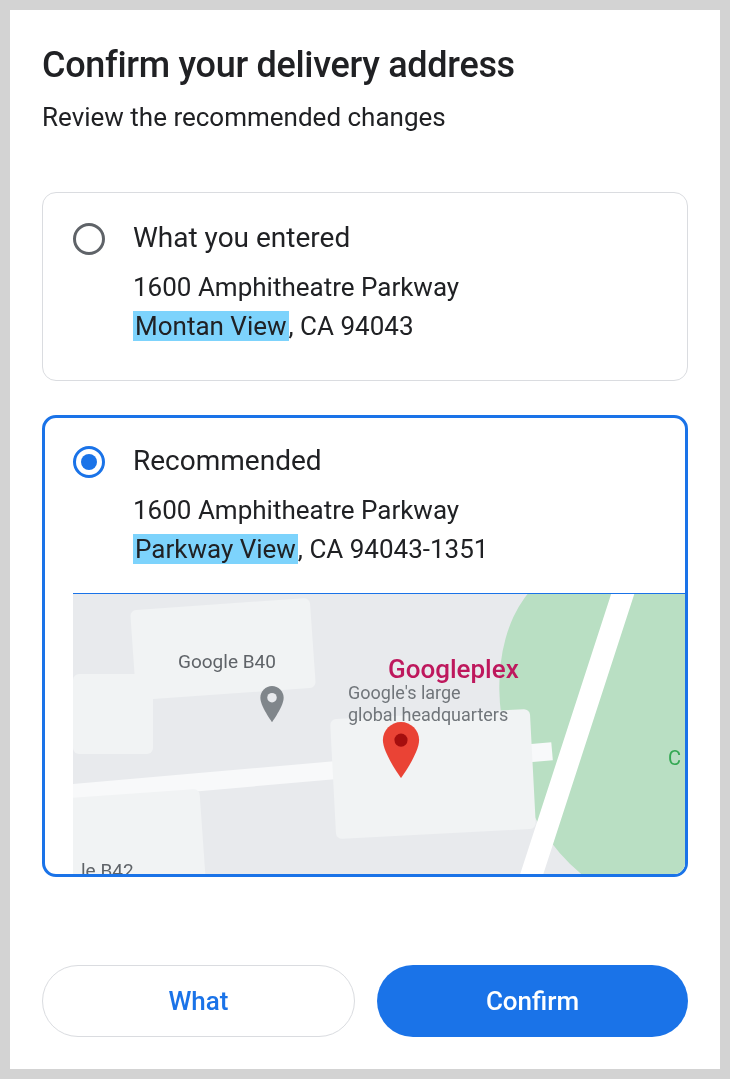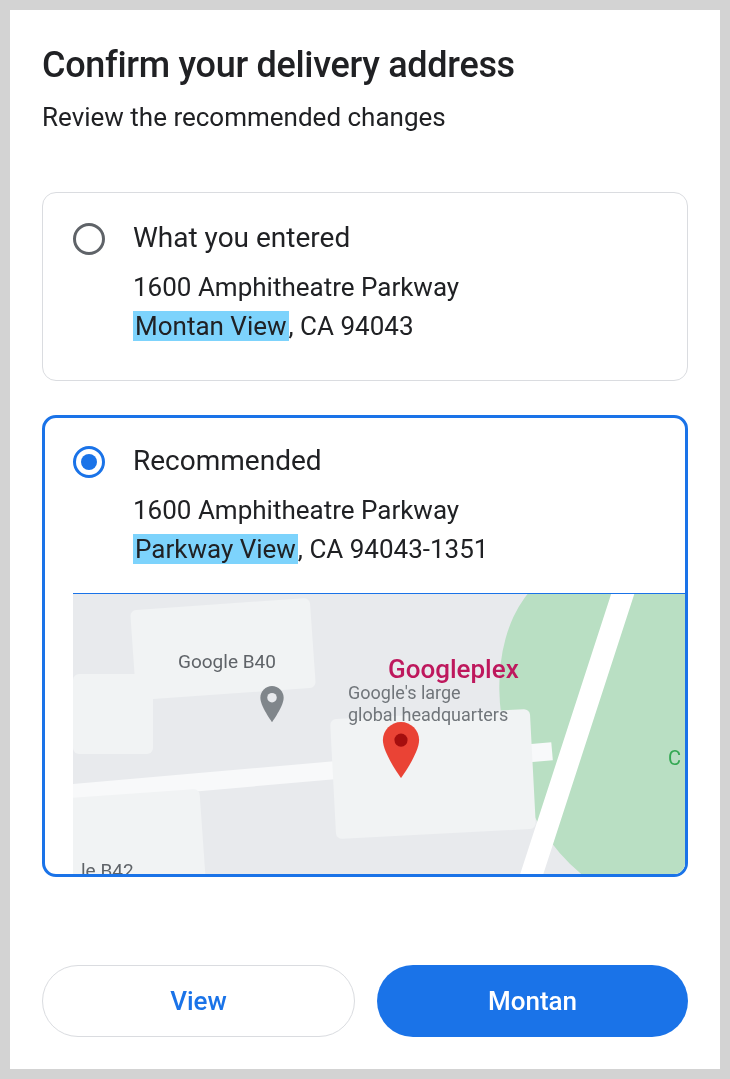--- a/index.html
+++ b/index.html
@@ -236,16 +236,16 @@
               <path d="M12 0C6 0 1 5 1 11c0 8 11 23 11 23s11-15 11-23C23 5 18 0 12 0z" fill="#ea4335"></path>
               <circle cx="12" cy="11" r="4" fill="#a50e0e"></circle>
             </svg>
           </div>
         </div>
       </div>
     </div>
   </div>
 
   <div class="actions">
-    <button class="btn btn-secondary">View</button>
-    <button class="btn btn-primary">Montan</button>
+    <button class="btn btn-secondary">What</button>
+    <button class="btn btn-primary">Confirm</button>
   </div>
 </div>
 
 </body></html>

